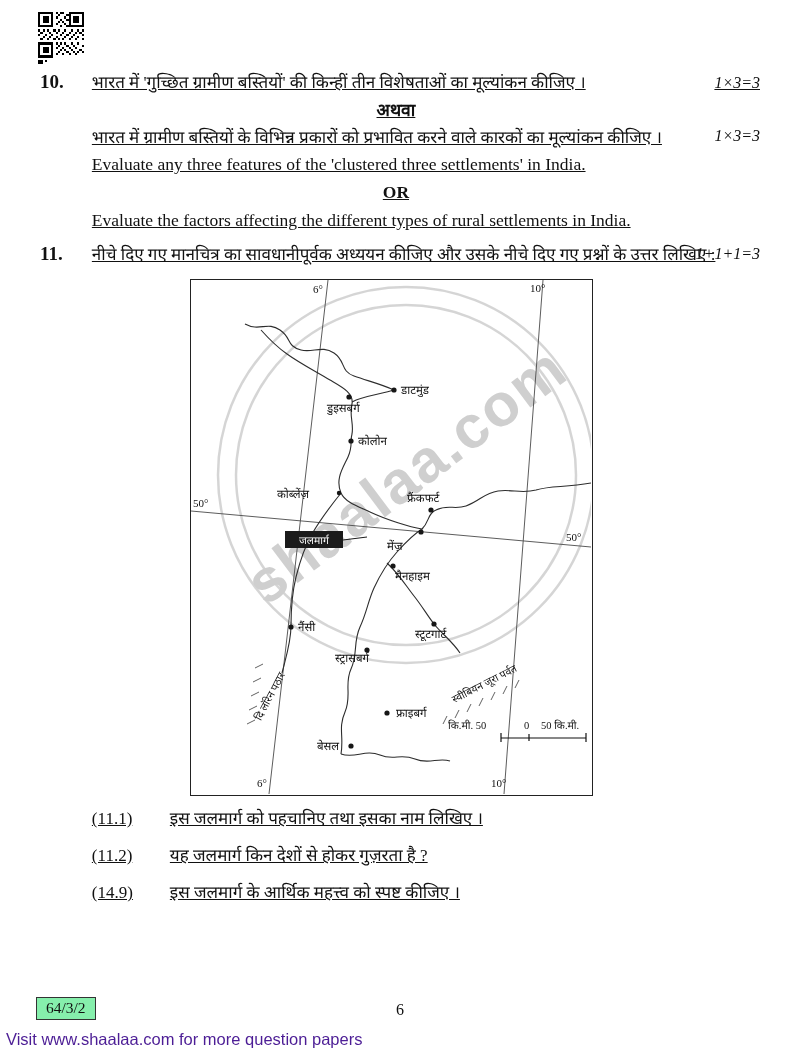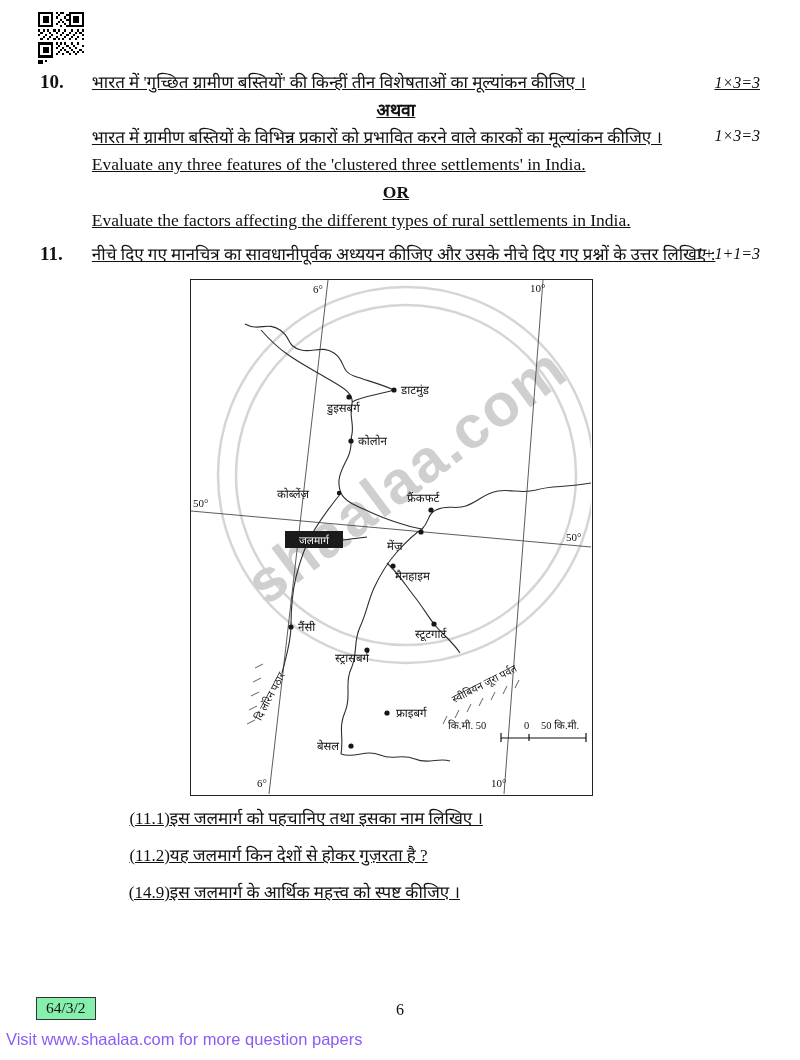--- a/index.html
+++ b/index.html
@@ -13,24 +13,24 @@
   .qbody { width:670px; font-size:17px; line-height:1.58;text-decoration:underline; }
   .line-flex { display:flex; justify-content:space-between; align-items:baseline; }
   .marks { font-style:italic; font-size:16px; white-space:nowrap;text-align:center; }
   .center-heading { text-align:center; font-weight:bold; font-size:17.5px; padding-right:60px; }
   .para { position:relative; }
   .para .abs { position:absolute; right:0; bottom:3px; }
   .para.english { max-width:650px; font-size:17.5px; }
   .map-wrap { margin:10px 0 0 98px; width:403px; height:517px; border:1.5px solid #222; background:#fff; }
   .subq { display:flex; margin-top:10px; font-size:17px; }
   .subq:first-of-type { margin-top:22px; }
-  .subq-num { width:78px; flex:none;text-align:right; }
+  .subq-num { width:78px; flex:none; }
   .footer-code { position:absolute; left:36px; top:997px; border:1px solid #333; padding:1px 9px 2px; font-size:15.5px; background:#86efac; }
   .page-num { position:absolute; top:1001px; left:0; width:100%; text-align:center; font-size:16px; }
-  .visit { position:absolute; left:6px; top:1030px; font-size:16.5px; color:#8b5cf6; font-family:"Liberation Sans","DejaVu Sans",sans-serif; }
+  .visit { position:absolute; left:6px; top:1030px; font-size:16.5px; color:#4c1d95; font-family:"Liberation Sans","DejaVu Sans",sans-serif; }
   svg text { font-family:"Liberation Serif","DejaVu Sans",serif; }
 </style>
 </head>
 <body>
 
 <div class="sheet">
 
   <div class="qr">
     <svg viewBox="0 0 21 24" width="46" height="52" shape-rendering="crispEdges">
       <rect x="0" y="0" width="7" height="7" fill="#000"></rect>

